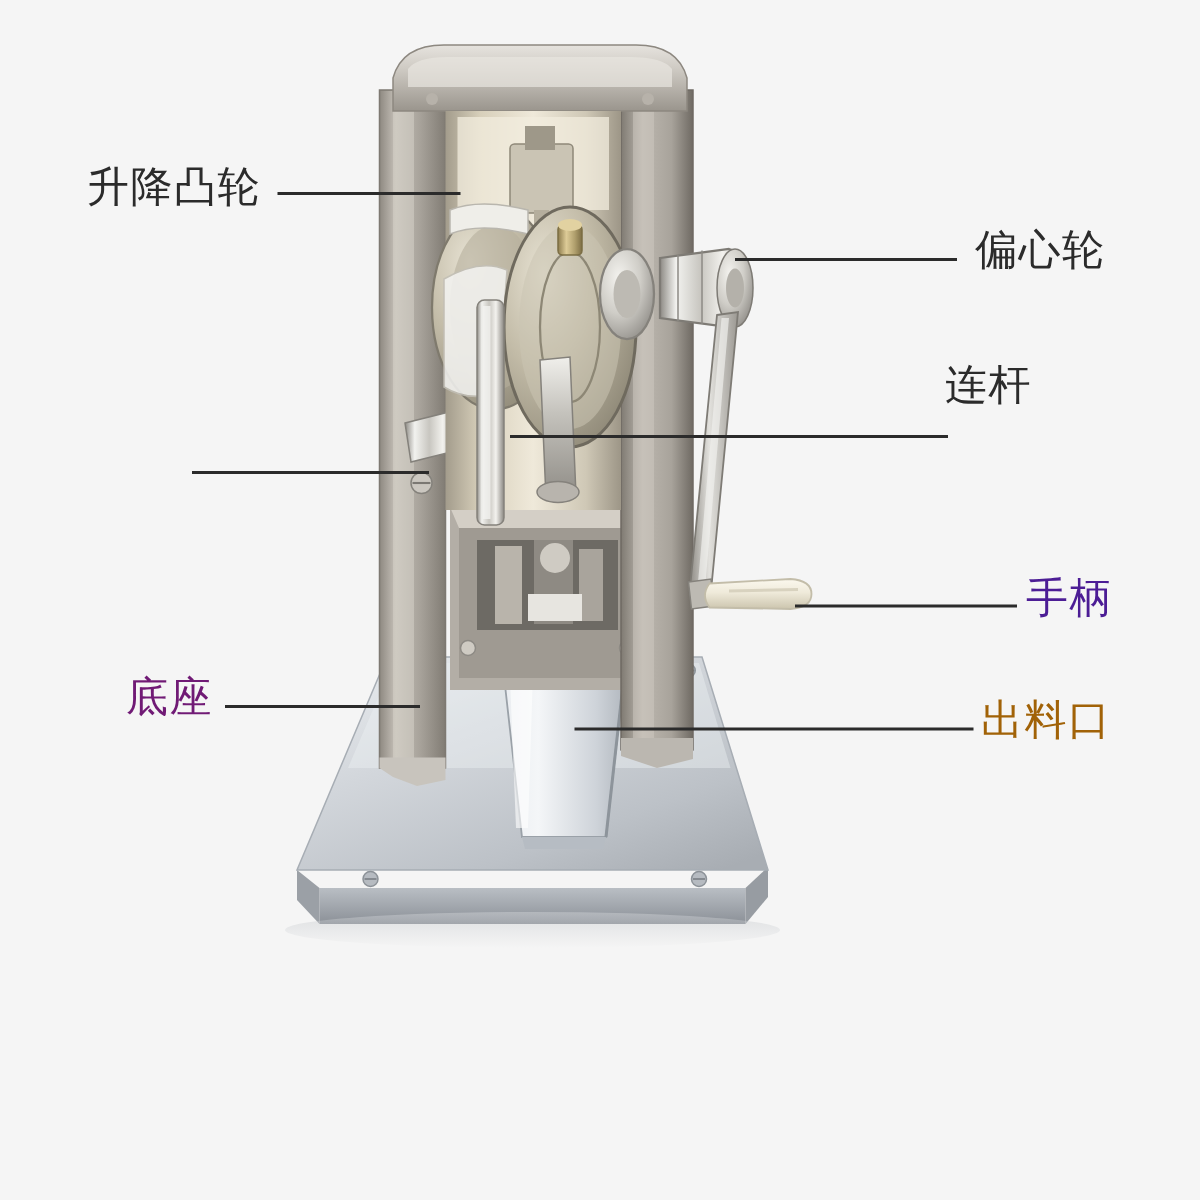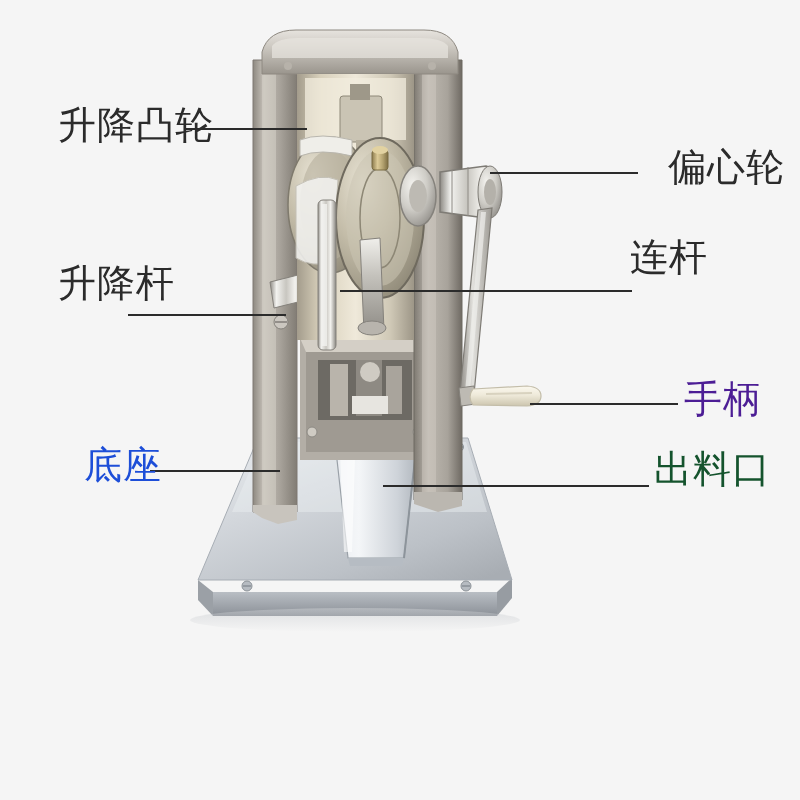--- a/index.html
+++ b/index.html
@@ -9,21 +9,21 @@
     background:#f5f5f5;
     font-family:"Liberation Sans","DejaVu Sans",sans-serif;
     overflow:hidden;
     position:relative;
   }
   #stage{position:absolute;left:0;top:0;width:800px;height:800px;}
   .layer{position:absolute;left:0;top:0;width:800px;height:800px;}
   .lbl{
     position:absolute;
     color:#2b2b2b;
-    font-size:38px;
+    font-size:28px;
     line-height:34px;
     letter-spacing:1px;
     white-space:nowrap;
     font-family:"DejaVu Sans","Liberation Sans",sans-serif;
     font-weight:400;
   }
   .leader{position:absolute;background:#2b2b2b;height:2px;}
 </style>
 </head>
 <body style="background: rgb(245, 245, 245);">
@@ -258,21 +258,20 @@
     <div class="leader" style="left: 490px; top: 172px; width: 148px; background: rgb(43, 43, 43);"></div>
     <div class="leader" style="left: 340px; top: 290px; width: 292px; background: rgb(43, 43, 43);"></div>
     <div class="leader" style="left: 128px; top: 314px; width: 158px; background: rgb(43, 43, 43);"></div>
     <div class="leader" style="left: 530px; top: 403px; width: 148px; background: rgb(43, 43, 43);"></div>
     <div class="leader" style="left: 150px; top: 470px; width: 130px; background: rgb(43, 43, 43);"></div>
     <div class="leader" style="left: 383px; top: 485px; width: 266px; background: rgb(43, 43, 43);"></div>
   </div>
 
   <div class="layer">
     <div class="lbl" style="left: 58px; top: 108px; color: rgb(43, 43, 43);">升降凸轮</div>
-    <div class="lbl" style="left: 668px; top: 150px; color: rgb(43, 43, 43);">偏心轮</div>
+    <div class="lbl" style="left: 650px; top: 150px; color: rgb(43, 43, 43);">偏心轮</div>
     <div class="lbl" style="left: 630px; top: 240px; color: rgb(43, 43, 43);">连杆</div>
-    <div class="lbl" style="left: 58px; top: 266px; color: rgb(43, 43, 43);">升降杆</div>
     <div class="lbl" style="left: 684px; top: 382px; color: #4c1d95;">手柄</div>
-    <div class="lbl" style="left: 84px; top: 448px; color: #1d4ed8;">底座</div>
-    <div class="lbl" style="left: 654px; top: 452px; color: #14532d;">出料口</div>
+    <div class="lbl" style="left: 84px; top: 448px; color: #701a75;">底座</div>
+    <div class="lbl" style="left: 654px; top: 463px; color: #a16207;">出料口</div>
   </div>
 
 </div>
 
 </body></html>

